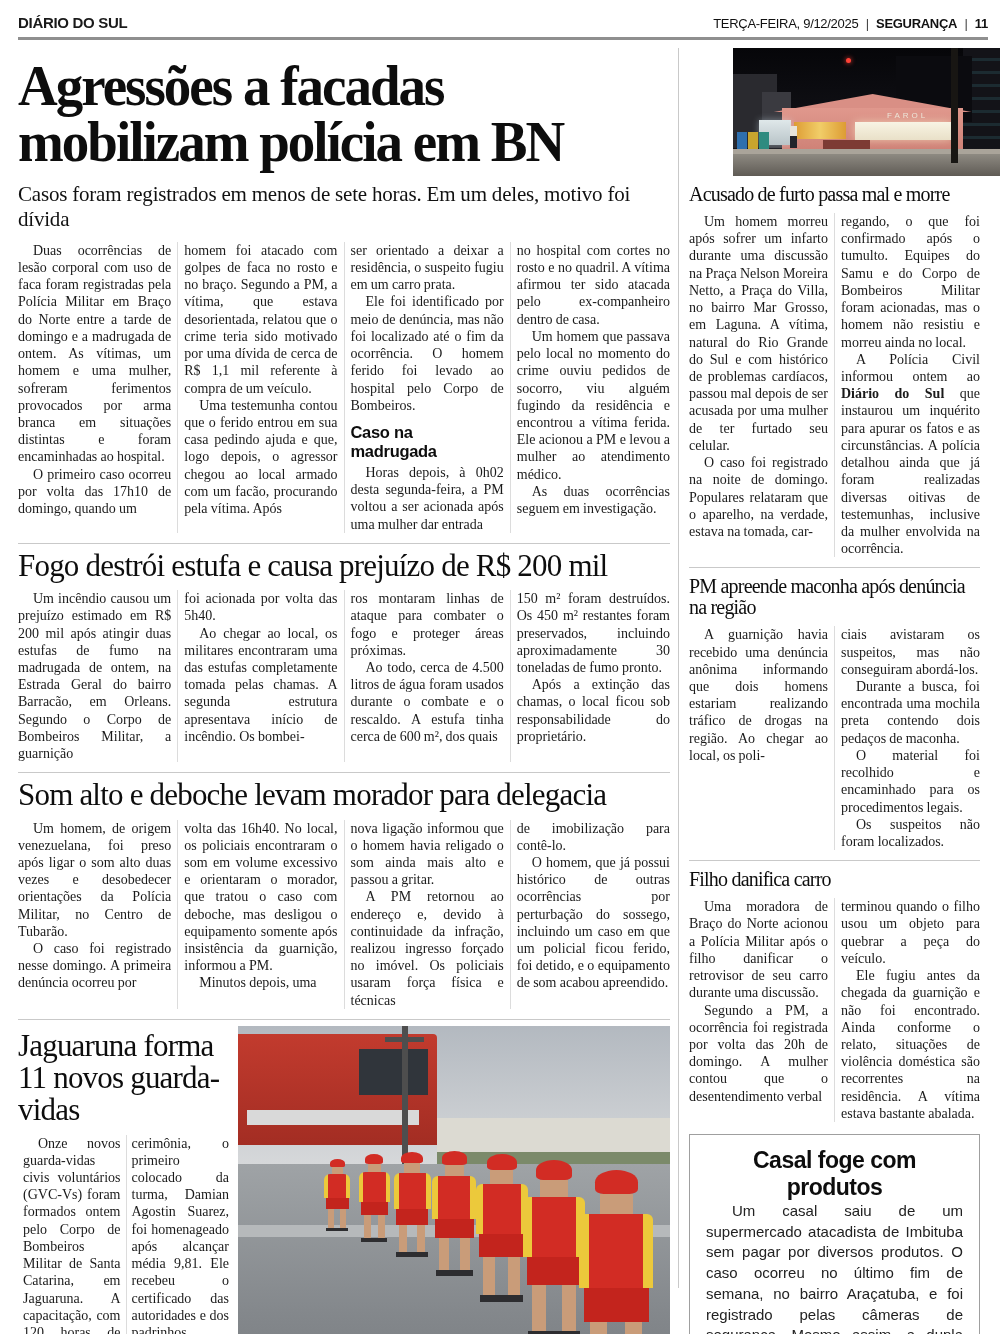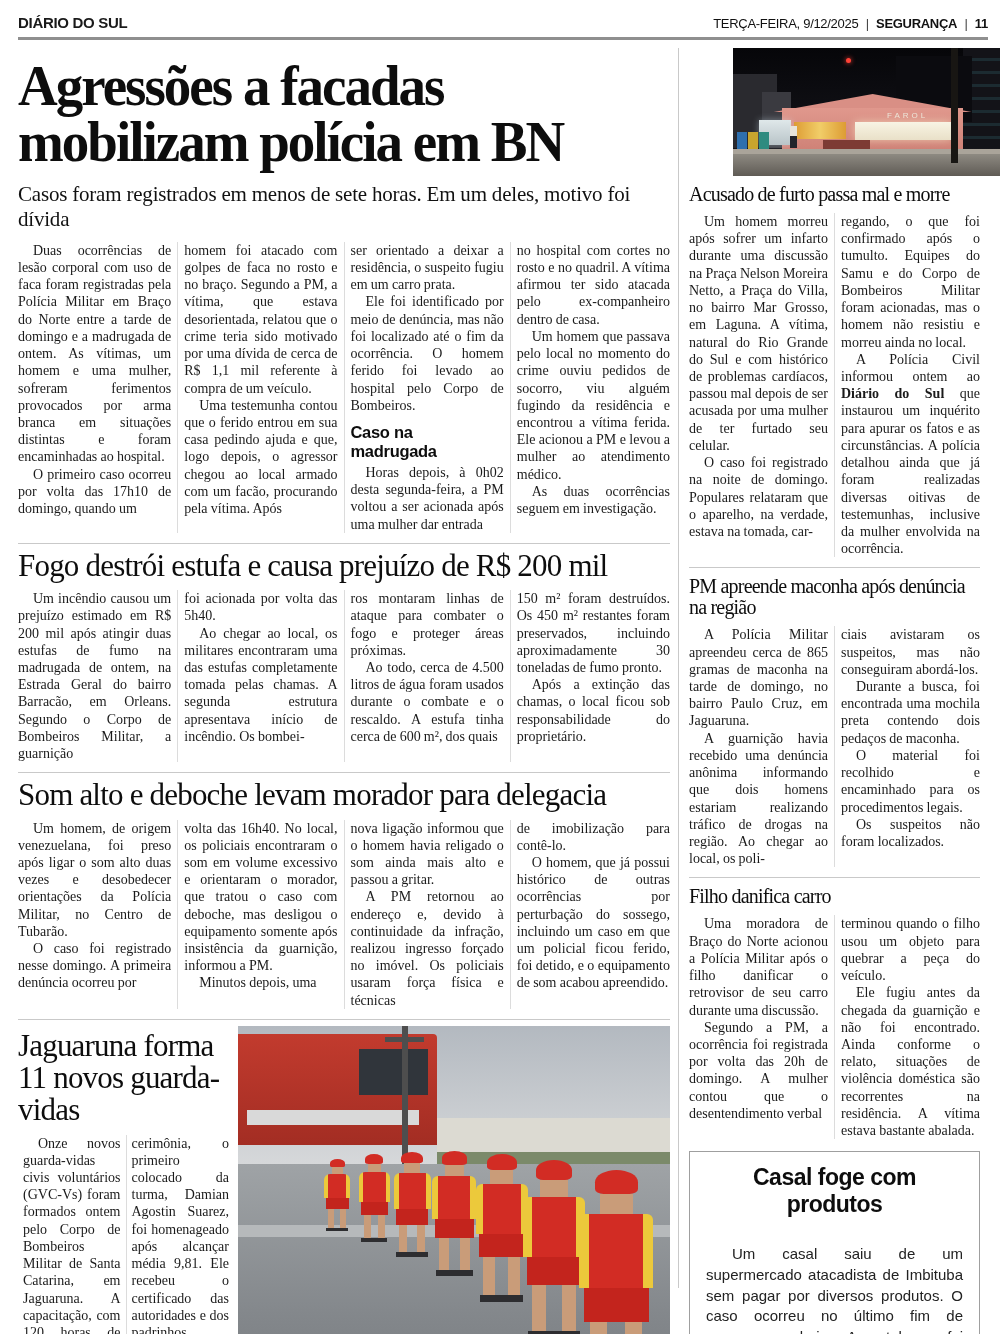--- a/index.html
+++ b/index.html
@@ -100,21 +100,21 @@
                background:linear-gradient(90deg,#ecc93b 0 14%, #d22c24 14% 86%, #ecc93b 86% 100%); border-radius:6px 6px 0 0; }
   .lg .shorts{ position:relative; width:88%; height:15%; margin:0 auto; background:#c3241d; }
   .lg .legs  { position:relative; width:70%; height:25%; margin:0 auto;
                background:linear-gradient(90deg,#c99c79 0 32%, transparent 32% 68%, #c99c79 68% 100%); }
   .lg .shoes { position:relative; width:84%; height:5%; margin:0 auto; background:#2d2d30; }
 
   
   .box { border:1px solid #9f9f9f; padding:12px 16px 12px 16px; margin-top:12px;
          font-family:"Liberation Sans", sans-serif; }
   .box-title { font-weight:bold; font-size:23px; letter-spacing:-0.5px; text-align:center;
-               margin-bottom:26px; color:#0d0d0d; }
+               margin-bottom:0; color:#0d0d0d; }
   .box-body { font-size:15px; line-height:1.38; text-align:justify; text-indent:26px; color:#222; }
 </style>
 </head>
 <body>
 
 <div class="page">
 
   <div class="masthead">
     <span class="mast-title">DIÁRIO DO SUL</span>
     <span class="mast-meta">
@@ -326,21 +326,20 @@
           </div>
         </div>
       </div>
 
       <hr class="rule">
 
       <div class="section">
         <h2 class="rail-headline">PM apreende maconha após denúncia na região</h2>
         <div class="cols">
           <div class="col">
-            <p class="bp">A Polícia Militar apreendeu cerca de 865 gramas de maconha na tarde de domingo, no bairro Paulo Cruz, em Jaguaruna.</p>
             <p class="bp">A guarnição havia recebido uma denúncia anônima informando que dois homens estariam realizando tráfico de drogas na região. Ao chegar ao local, os poli-</p>
           </div>
           <div class="col">
             <p class="bp cont">ciais avistaram os suspeitos, mas não conseguiram abordá-los.</p>
             <p class="bp">Durante a busca, foi encontrada uma mochila preta contendo dois pedaços de maconha.</p>
             <p class="bp">O material foi recolhido e encaminhado para os procedimentos legais.</p>
             <p class="bp">Os suspeitos não foram localizados.</p>
           </div>
         </div>
       </div>

